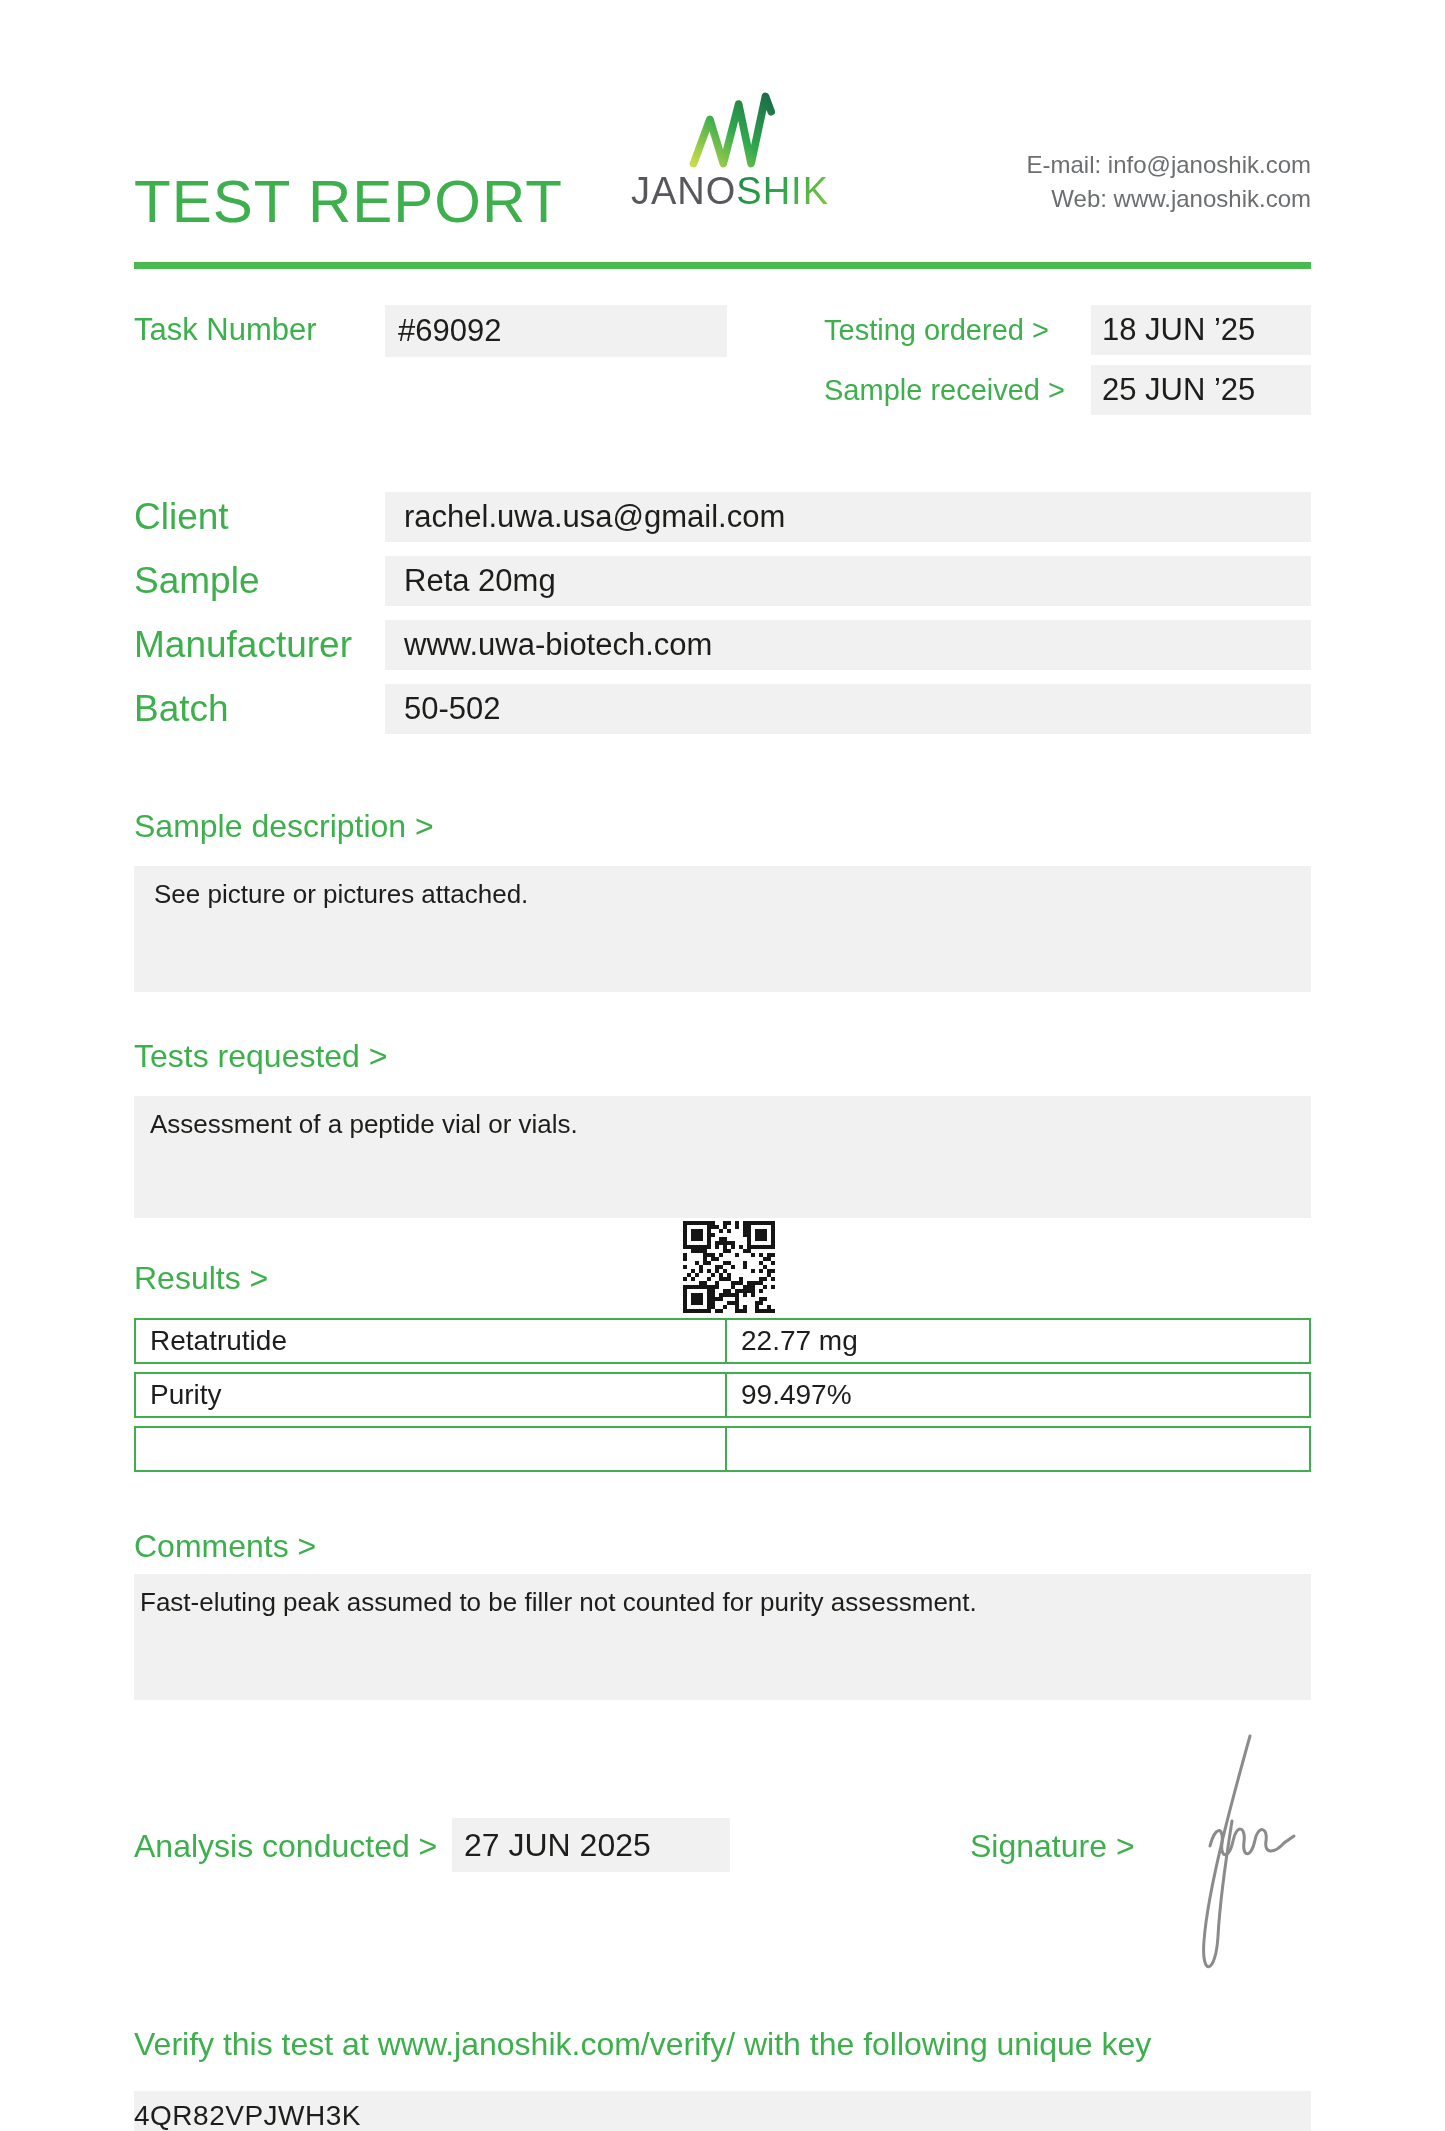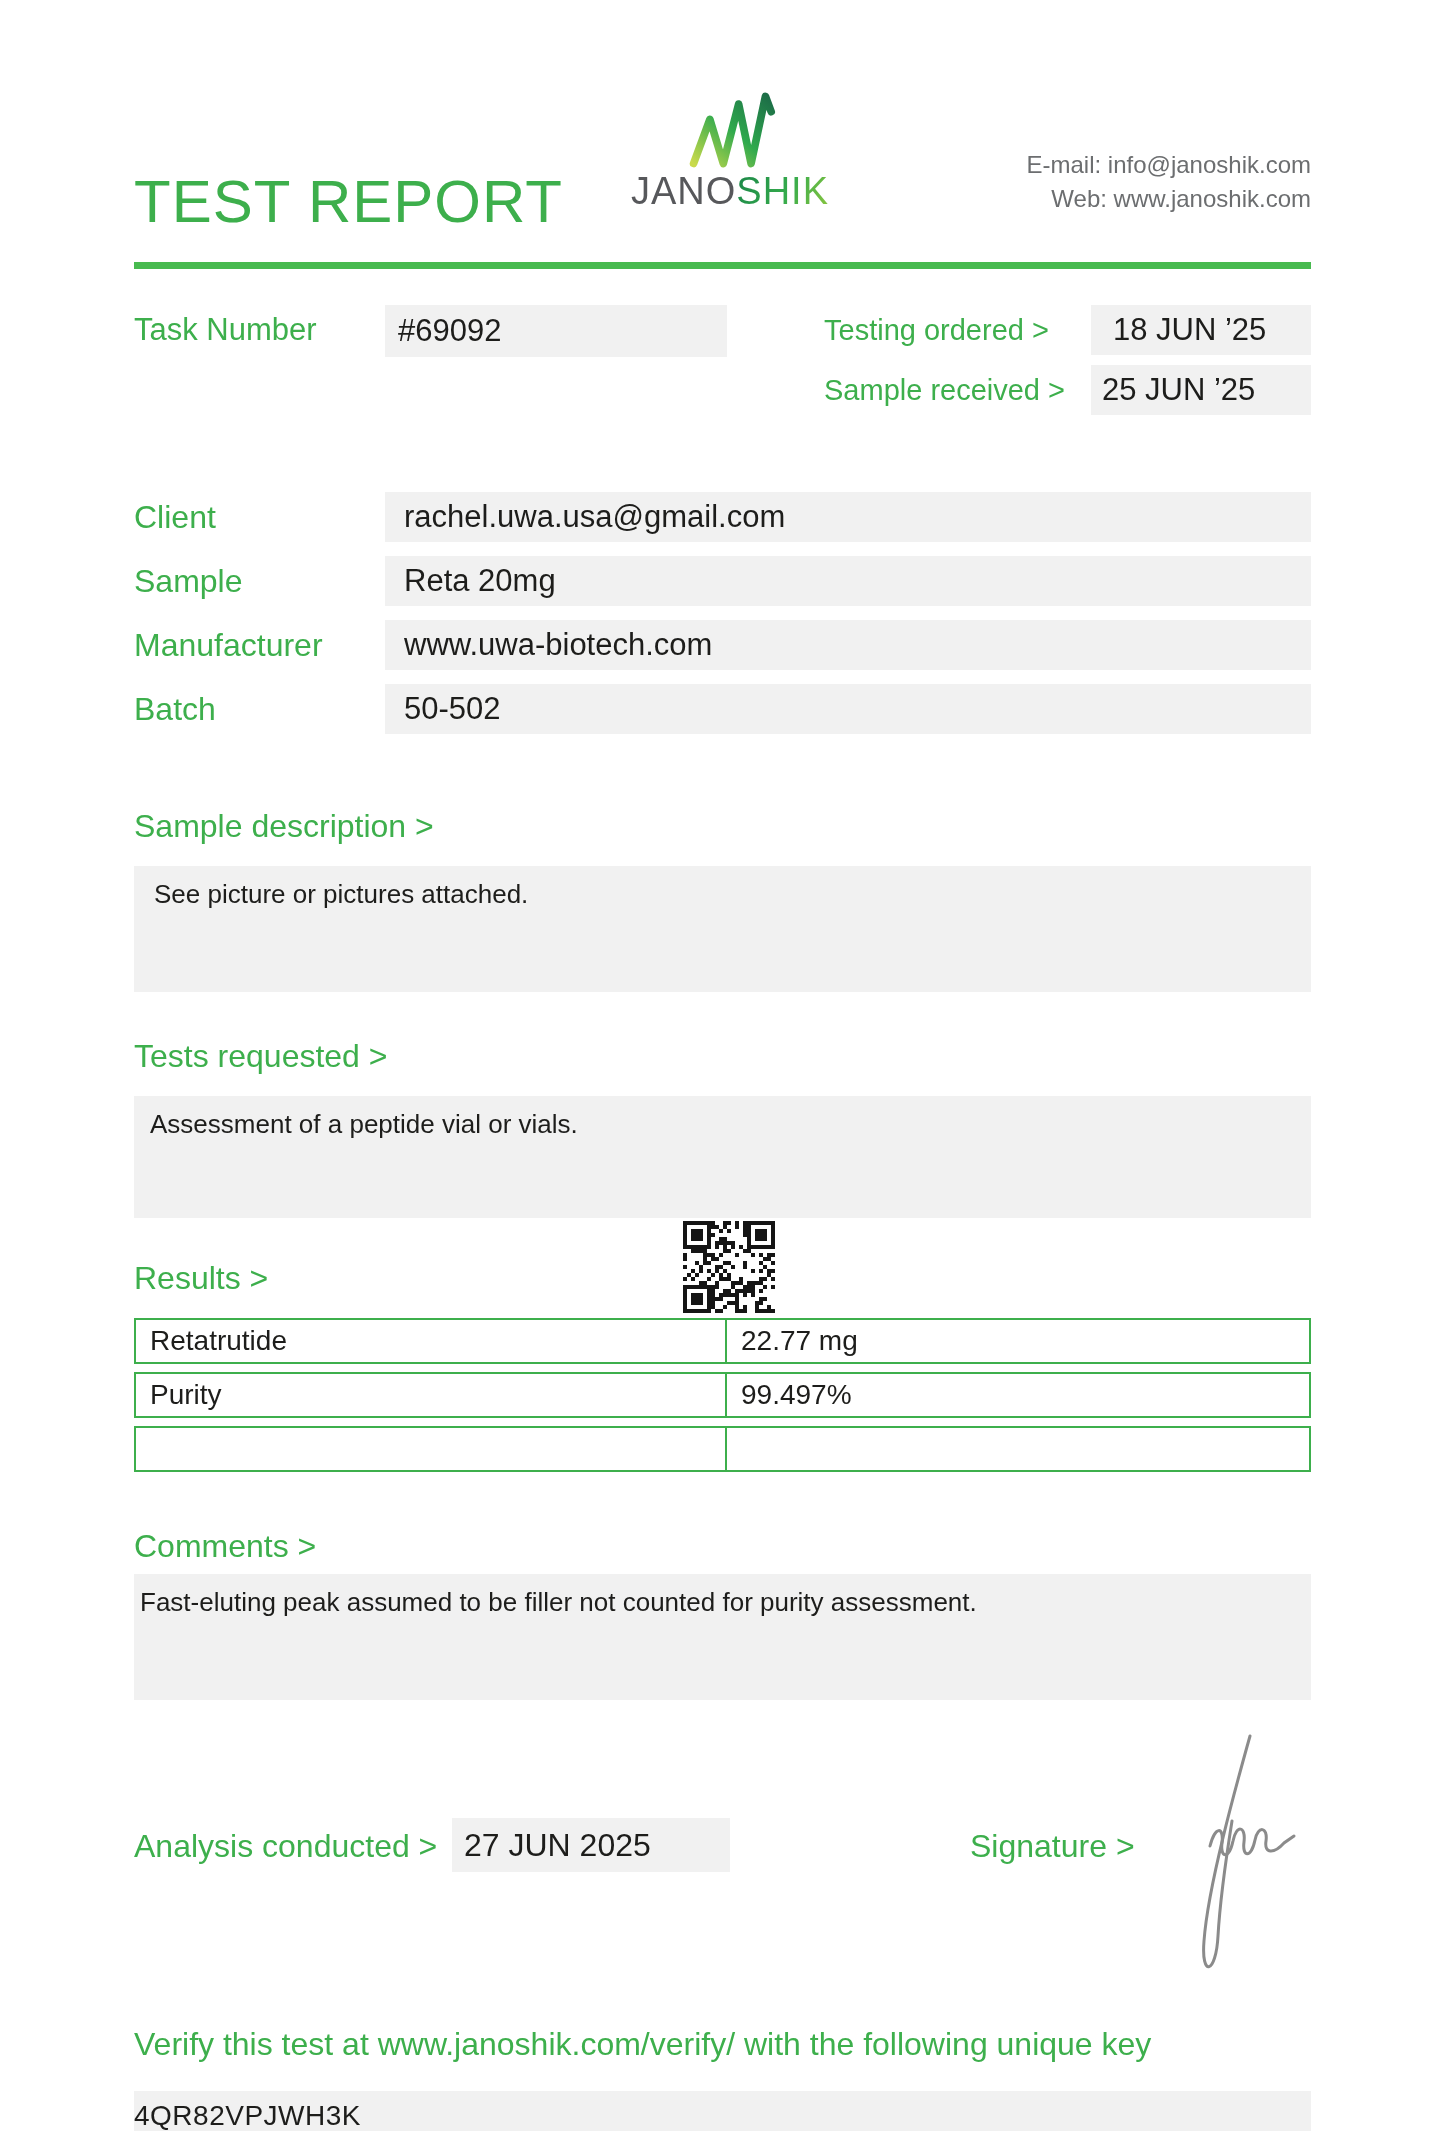--- a/index.html
+++ b/index.html
@@ -30,27 +30,27 @@
     .logo-shik{background:linear-gradient(115deg,#1f8c49 10%,#35ab4c 55%,#8cc63f 100%);
       -webkit-background-clip:text;background-clip:text;color:transparent}
   }
   .contact{right:134px;top:122px;text-align:right;font-size:24px;line-height:34px;color:var(--muted)}
   .rule{left:134px;top:236px;width:1177px;height:7px;background:var(--green_rule)}
 
   
   .task-label{left:134px;top:286px;font-size:31px;color:var(--green)}
   .task-box{left:385px;top:279px;width:342px;height:52px;line-height:52px;padding-left:13px;font-size:31px}
   .ordered-label{left:824px;top:288px;font-size:29px;color:var(--green)}
-  .ordered-box{left:1091px;top:279px;width:220px;height:50px;line-height:50px;padding-left:22px;font-size:31px}
+  .ordered-box{left:1091px;top:279px;width:220px;height:50px;line-height:50px;padding-left:11px;font-size:31px}
   .received-label{left:824px;top:348px;font-size:29px;color:var(--green)}
   .received-box{left:1091px;top:339px;width:220px;height:50px;line-height:50px;padding-left:11px;font-size:31px}
 
   
   .info-row{left:134px;width:1177px;height:50px}
-  .info-row .label{position:absolute;left:0;top:0;line-height:50px;font-size:32px;color:var(--green)}
+  .info-row .label{position:absolute;left:0;top:0;line-height:50px;font-size:37px;color:var(--green)}
   .info-row .value{position:absolute;left:251px;right:0;top:0;bottom:0;background:var(--gray_box);
     line-height:50px;padding-left:19px;font-size:31px}
   .row1{top:466px}.row2{top:530px}.row3{top:594px}.row4{top:658px}
 
   
   .sec-heading{font-size:32px;color:var(--green)}
   .desc-heading{left:134px;top:782px}
   .desc-box{left:134px;top:840px;width:1177px;height:126px;padding:12px 20px;font-size:26px;line-height:33px}
   .tests-heading{left:134px;top:1012px}
   .tests-box{left:134px;top:1070px;width:1177px;height:122px;padding:12px 16px;font-size:26px;line-height:33px}

